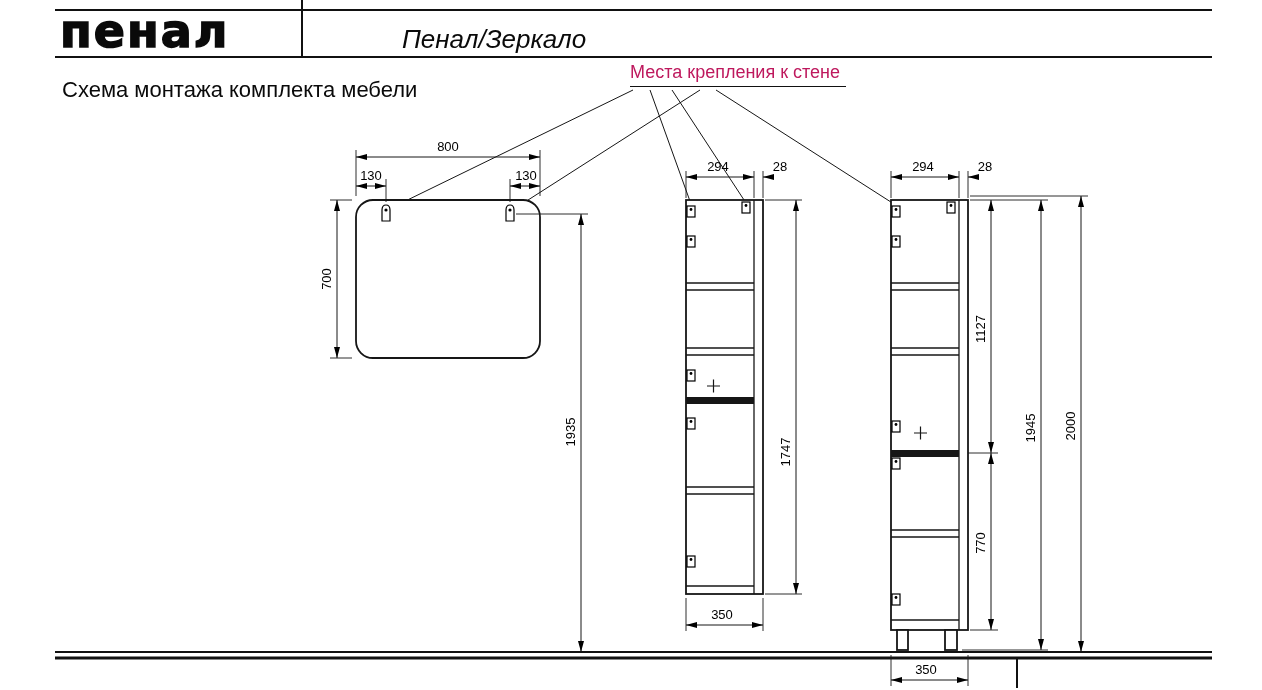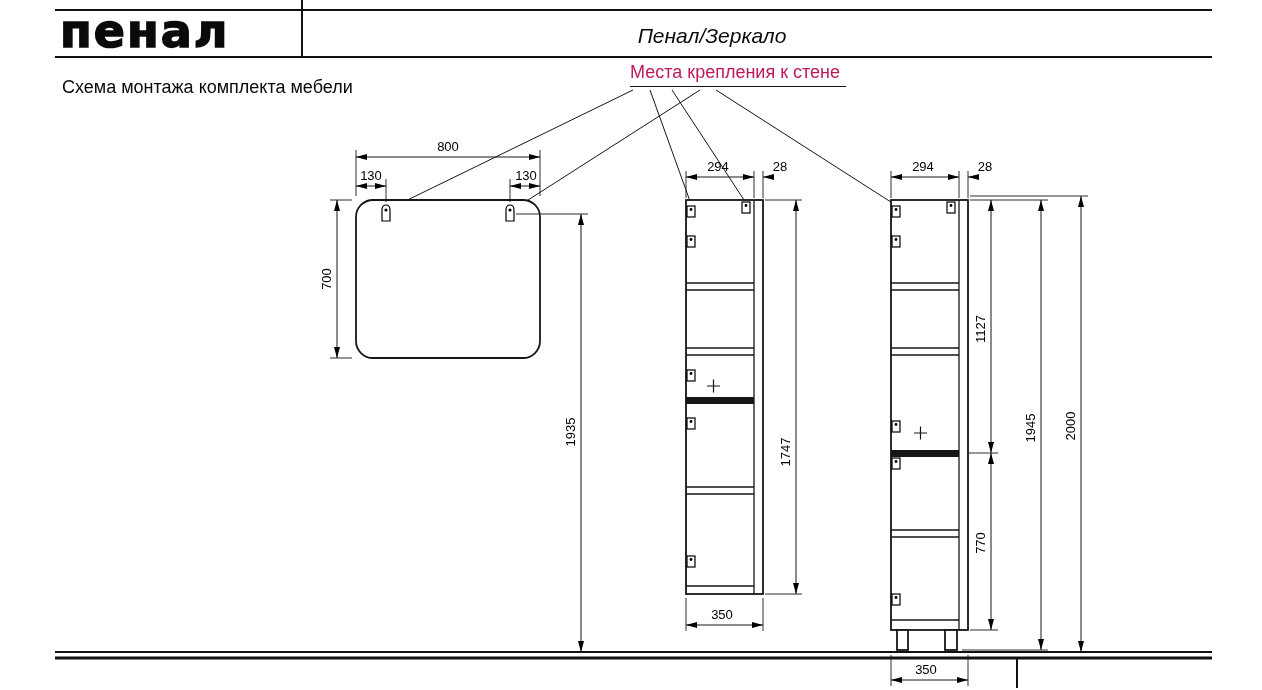--- a/index.html
+++ b/index.html
@@ -16,23 +16,23 @@
   .ext{stroke:#161616;stroke-width:0.9;}
   .dln{stroke:#161616;stroke-width:1;}
   .leader line{stroke:#161616;stroke-width:1;}
   .dim text{font:13px "Liberation Sans",sans-serif;fill:#000;text-anchor:middle;}
   .solid{fill:#161616;}
 
   
   .logo{position:absolute;left:60px;top:6px;height:50px;line-height:50px;
         font-size:46px;font-weight:bold;letter-spacing:2px;color:#0a0a0a;
         font-family:"DejaVu Sans",sans-serif;-webkit-text-stroke:1.5px #0a0a0a;}
-  .sheet-title{position:absolute;left:402px;top:24px;width:620px;text-align:center;
-        font-style:italic;font-size:21px;color:#0a0a0a;}
-  .note{position:absolute;left:62px;top:76px;font-size:18px;line-height:1.3;color:#0a0a0a;}
+  .sheet-title{position:absolute;left:402px;top:24px;width:620px;text-align:left;
+        font-style:italic;font-size:26px;color:#0a0a0a;}
+  .note{position:absolute;left:62px;top:76px;font-size:22px;line-height:1.3;color:#0a0a0a;}
   .mount-label{position:absolute;left:630px;top:62px;font-size:18px;color:#be185d;
         border-bottom:1.5px solid #111;padding:0 6px 3px 0;display:inline-block;}
 </style>
 </head>
 <body>
 
 <div class="page">
 
 <svg width="1262" height="690" viewBox="0 0 1262 690">
   <defs>

